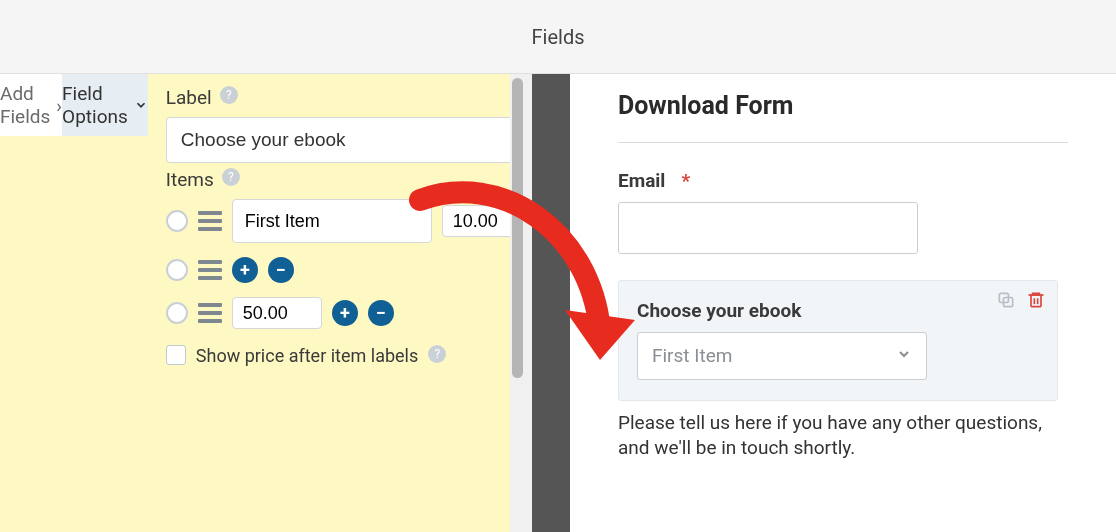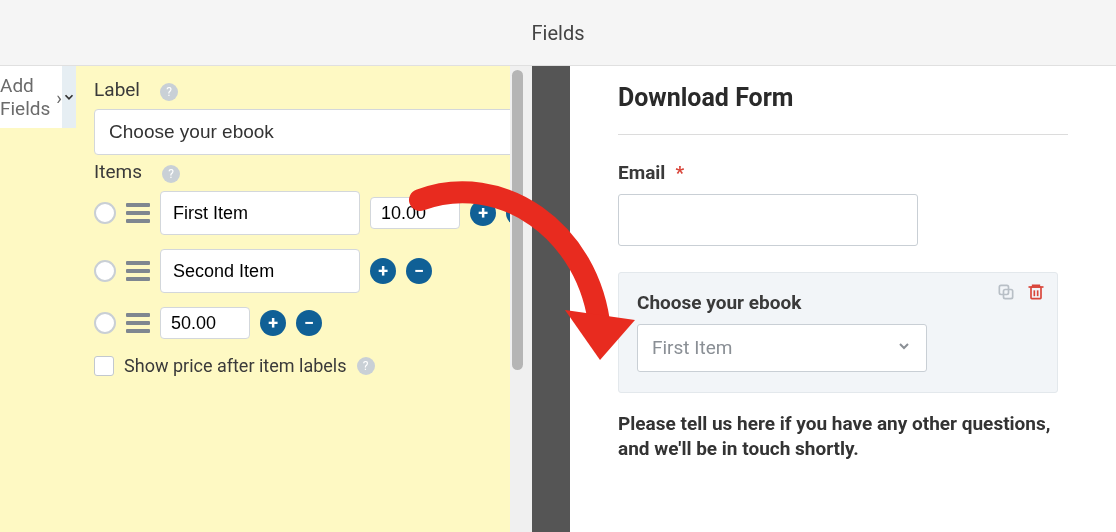--- a/index.html
+++ b/index.html
@@ -6,21 +6,21 @@
   body {
     font-family: -apple-system, BlinkMacSystemFont, "Segoe UI", Roboto, Helvetica, Arial, sans-serif;
     background: #f3f3f3;
     width: 1116px;
     height: 532px;
     overflow: hidden;
     position: relative;
     color: #444;
   }
   .topbar {
-    height: 66px;
+    height: 74px;
     background: #f5f5f5;
     border-bottom: 1px solid #e0e0e0;
     display: flex;
     align-items: center;
     justify-content: center;
     font-size: 20px;
     color: #444;
   }
   .main {
     display: flex;
@@ -55,22 +55,22 @@
   }
   .chevron-right, .chevron-down {
     display: inline-block;
   }
   .panel-body {
     padding: 12px 18px 0 18px;
     overflow: visible;
   }
   .section-label-row {
     display: flex;
-    align-items: flex-end;
-    gap: 20px;
+    align-items: flex-start;
+    gap: 8px;
     margin-bottom: 8px;
     font-size: 19px;
     color: #3a3a3a;
   }
   .help-icon {
     width: 18px; height: 18px; border-radius: 50%;
     background: #c9d0d6;
     color: #fff;
     font-size: 12px;
     display: inline-flex; align-items: center; justify-content: center;
@@ -129,21 +129,21 @@
     width: 26px; height: 26px; border-radius: 50%;
     background: #106096;
     color: #fff;
     display: inline-flex; align-items: center; justify-content: center;
     font-size: 18px; font-weight: bold;
     cursor: pointer;
     flex-shrink: 0;
     line-height: 1;
   }
   .checkbox-row {
-    display: flex; align-items: center; gap: 10px;
+    display: flex; align-items: flex-start; gap: 10px;
     font-size: 18px;
     color: #3a3a3a;
     margin-top: 16px;
   }
   .checkbox {
     width: 20px; height: 20px; border: 1px solid #c2c8cf; border-radius: 3px;
     background: #fff;
   }
 
   .divider-area {
@@ -192,21 +192,21 @@
   }
   .form-divider {
     border: none; border-top: 1px solid #dcdcdc;
     margin-bottom: 26px;
   }
   .field-label {
     font-size: 19px;
     font-weight: 700;
     color: #3a3a3a;
     margin-bottom: 10px;
-    display: flex; align-items: center; gap: 10px;
+    display: flex; align-items: center; gap: 16px;
   }
   .required-asterisk { color: #d9453a; font-weight: 700; }
   .preview-input {
     width: 300px;
     height: 52px;
     border: 1px solid #c9cfd5;
     border-radius: 3px;
     background: #fff;
   }
   .selected-field-box {
@@ -238,23 +238,23 @@
     border-radius: 3px;
     background: #fff;
     display: flex; align-items: center; justify-content: space-between;
     padding: 0 14px;
     font-size: 19px;
     color: #8a8f95;
     cursor: pointer;
     margin-top: 8px;
   }
   .helper-text {
-    margin-top: 18px;
-    font-size: 19px;
-    font-weight: 700;
+    margin-top: 9px;
+    font-size: 19px;
+    font-weight: 400;
     color: #333;
     line-height: 1.35;
     width: 440px;
   }
 
   
   .arrow-overlay {
     position: absolute;
     left: 380px;
     top: 160px;
@@ -275,20 +275,21 @@
 
 <div class="main">
 
   <div class="left-panel">
     <div class="tabs">
       <div class="tab tab-addfields">
         <span>Add Fields</span>
         <span class="chevron-right">›</span>
       </div>
       <div class="tab tab-fieldoptions">
+        <span>Field Options</span>
         <span class="chev-down-sm">
           <svg viewBox="0 0 24 24" fill="none" stroke="currentColor" stroke-width="3">
               <polyline points="6 9 12 15 18 9"></polyline>
             </svg>
         </span>
       </div>
     </div>
 
     <div class="panel-body">
       <div class="section-label-row">
@@ -316,21 +317,20 @@
           <span class="circle-btn">−</span>
         </div>
 
         <div class="item-row">
           <span class="radio-dot"></span>
           <span class="drag-handle">
               <span></span>
               <span></span>
               <span></span>
             </span>
-          <input class="item-name" value="Second Item" style="">
           <span class="circle-btn">+</span>
           <span class="circle-btn">−</span>
         </div>
 
         <div class="item-row">
           <span class="radio-dot"></span>
           <span class="drag-handle">
               <span></span>
               <span></span>
               <span></span>

